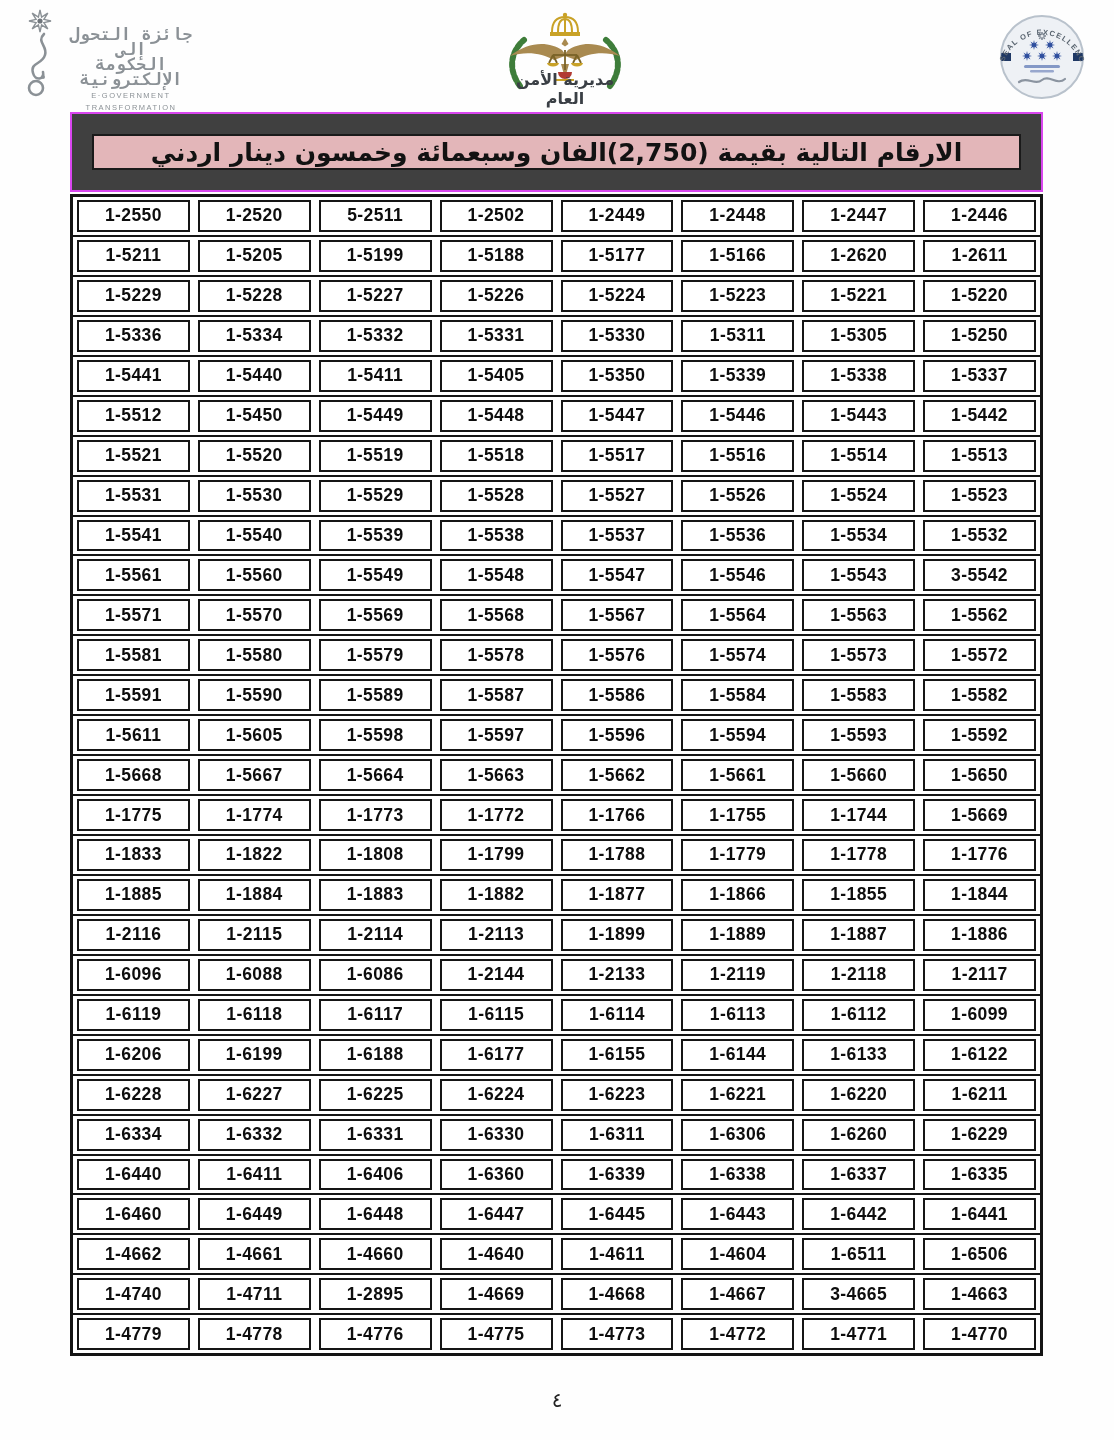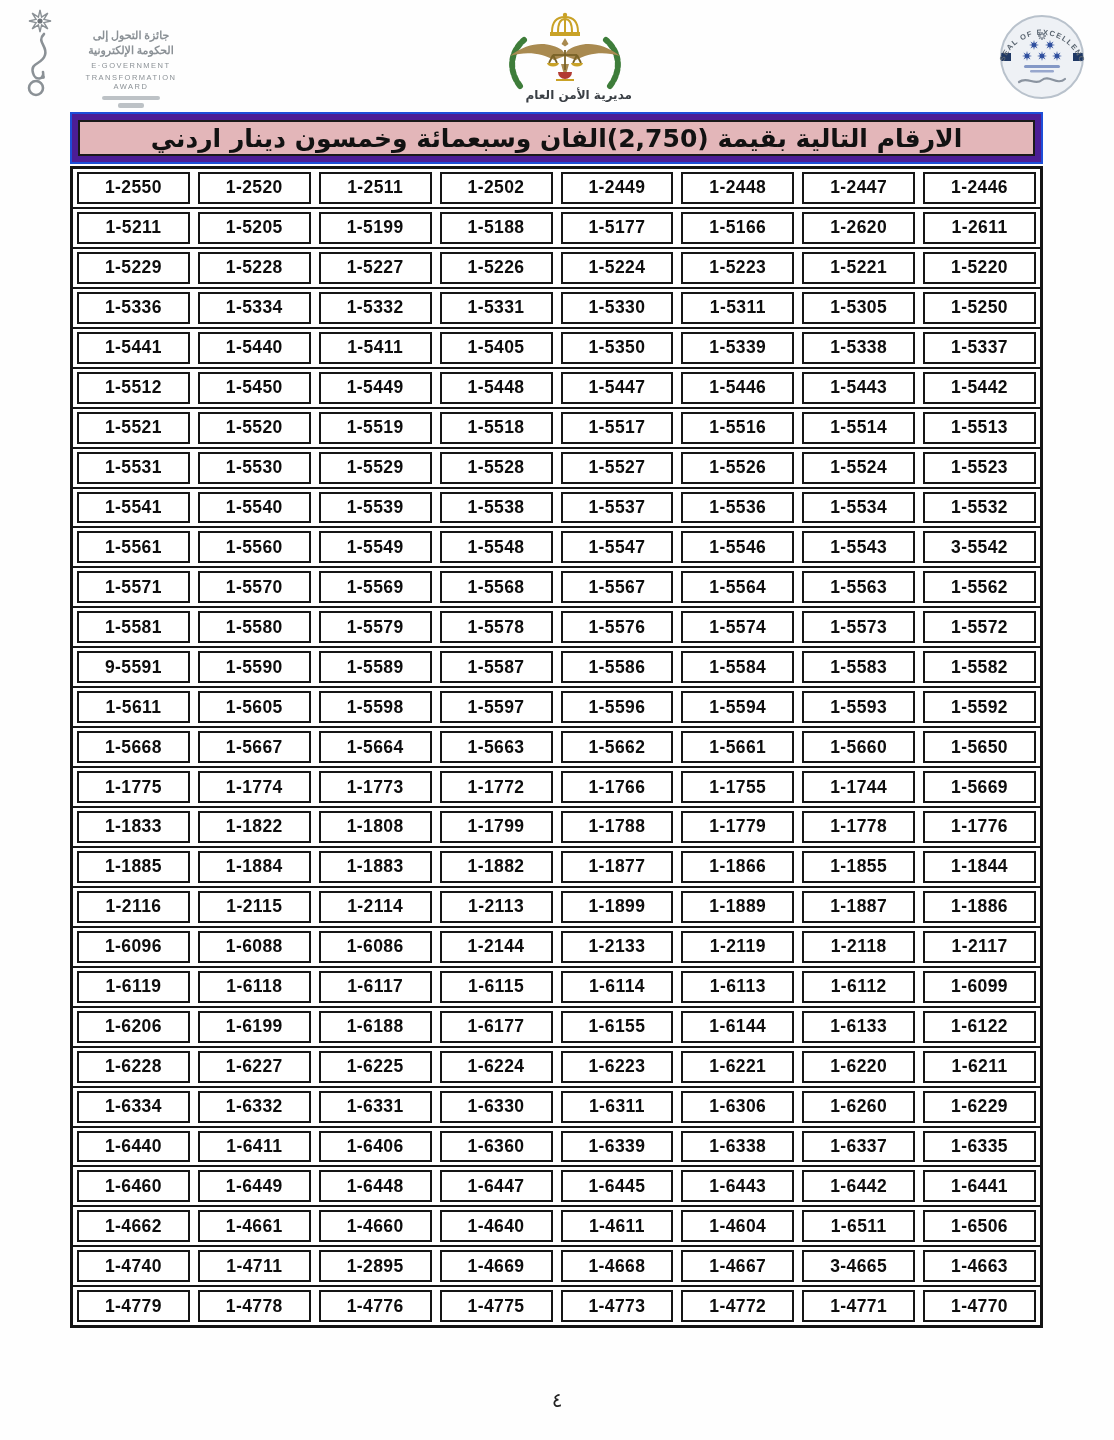--- a/index.html
+++ b/index.html
@@ -4,36 +4,36 @@
 <style>
   * { margin:0; padding:0; box-sizing:border-box; }
   html,body { width:1114px; height:1440px; background:#ffffff; overflow:hidden;
               font-family:"Liberation Sans", sans-serif; }
   .page { position:relative; width:1114px; height:1440px; background:#fefefe; }
 
   
   .award-logo { position:absolute; left:22px; top:6px; width:172px; height:102px; display:flex; }
   .award-mark { width:46px; height:100px; flex:0 0 46px; }
   .award-text { flex:1; text-align:center; color:#8b9196; direction:rtl; padding-top:22px; }
-  .award-ar { font-family:Liberation Serif, serif; font-weight:bold; font-size:11px; line-height:15px; }
+  .award-ar { font-family:Liberation Mono, monospace; font-weight:bold; font-size:17px; line-height:15px; }
   .award-en { direction:ltr; font-size:7.5px; font-weight:normal; letter-spacing:1.5px; line-height:9px; margin-top:3px; }
   .award-small { margin-top:5px; display:flex; flex-direction:column; align-items:center; gap:3px; }
   .award-small .bar { background:#a7adb3; border-radius:2px; opacity:.75; }
   .b1 { width:58px; height:4px; } .b2 { width:26px; height:5px; }
 
   .psd-emblem { position:absolute; left:498px; top:10px; width:134px; height:102px; }
-  .psd-caption { position:absolute; left:0; bottom:10px; width:100%; text-align:right;
-                 font-family:"DejaVu Sans", sans-serif; font-weight:bold; font-size:12px; color:#3a3f45; }
+  .psd-caption { position:absolute; left:0; bottom:4px; width:100%; text-align:center;
+                 font-family:"DejaVu Sans", sans-serif; font-weight:bold; font-size:16px; color:#3a3f45; }
 
   .seal-logo { position:absolute; left:991px; top:12px; width:102px; height:90px; }
 
   
   .content { position:absolute; left:70px; top:112px; width:973px; }
 
-  .title-wrap { border:2px solid #1d4ed8; padding:6px; background:#4c1d95; }
+  .title-wrap { border:2px solid #d946ef; padding:20px; background:#404040; }
   .title-bar { background:#e3b6b9; border:2px solid #1a1a1a; height:36px;
                display:flex; align-items:center; justify-content:center;
                direction:rtl; font-family:"DejaVu Sans", sans-serif;
                font-weight:bold; font-size:25px; color:#121212; letter-spacing:.5px; }
 
   .numbers-table { margin-top:2px; border:3px solid #141414; height:1162px;
                    display:flex; flex-direction:column; background:#fff; }
   .t-row { flex:1; display:flex; border-bottom:2px solid #141414; }
   .t-row:last-child { border-bottom:none; }
   .t-cell { flex:1; margin:3px 4px; border:2px solid #151515; background:#fff;
@@ -143,21 +143,21 @@
   </div>
 
   <div class="content">
     <div class="title-wrap">
       <div class="title-bar">الارقام التالية بقيمة  (2,750)الفان وسبعمائة وخمسون دينار اردني</div>
     </div>
     <div class="numbers-table">
         <div class="t-row">
           <div class="t-cell">1-2550</div>
           <div class="t-cell">1-2520</div>
-          <div class="t-cell">1-2511</div>
+          <div class="t-cell">5-2511</div>
           <div class="t-cell">1-2502</div>
           <div class="t-cell">1-2449</div>
           <div class="t-cell">1-2448</div>
           <div class="t-cell">1-2447</div>
           <div class="t-cell">1-2446</div>
         </div>
         <div class="t-row">
           <div class="t-cell">1-5211</div>
           <div class="t-cell">1-5205</div>
           <div class="t-cell">1-5199</div>
@@ -261,21 +261,21 @@
           <div class="t-cell">1-5581</div>
           <div class="t-cell">1-5580</div>
           <div class="t-cell">1-5579</div>
           <div class="t-cell">1-5578</div>
           <div class="t-cell">1-5576</div>
           <div class="t-cell">1-5574</div>
           <div class="t-cell">1-5573</div>
           <div class="t-cell">1-5572</div>
         </div>
         <div class="t-row">
-          <div class="t-cell">9-5591</div>
+          <div class="t-cell">1-5591</div>
           <div class="t-cell">1-5590</div>
           <div class="t-cell">1-5589</div>
           <div class="t-cell">1-5587</div>
           <div class="t-cell">1-5586</div>
           <div class="t-cell">1-5584</div>
           <div class="t-cell">1-5583</div>
           <div class="t-cell">1-5582</div>
         </div>
         <div class="t-row">
           <div class="t-cell">1-5611</div>

